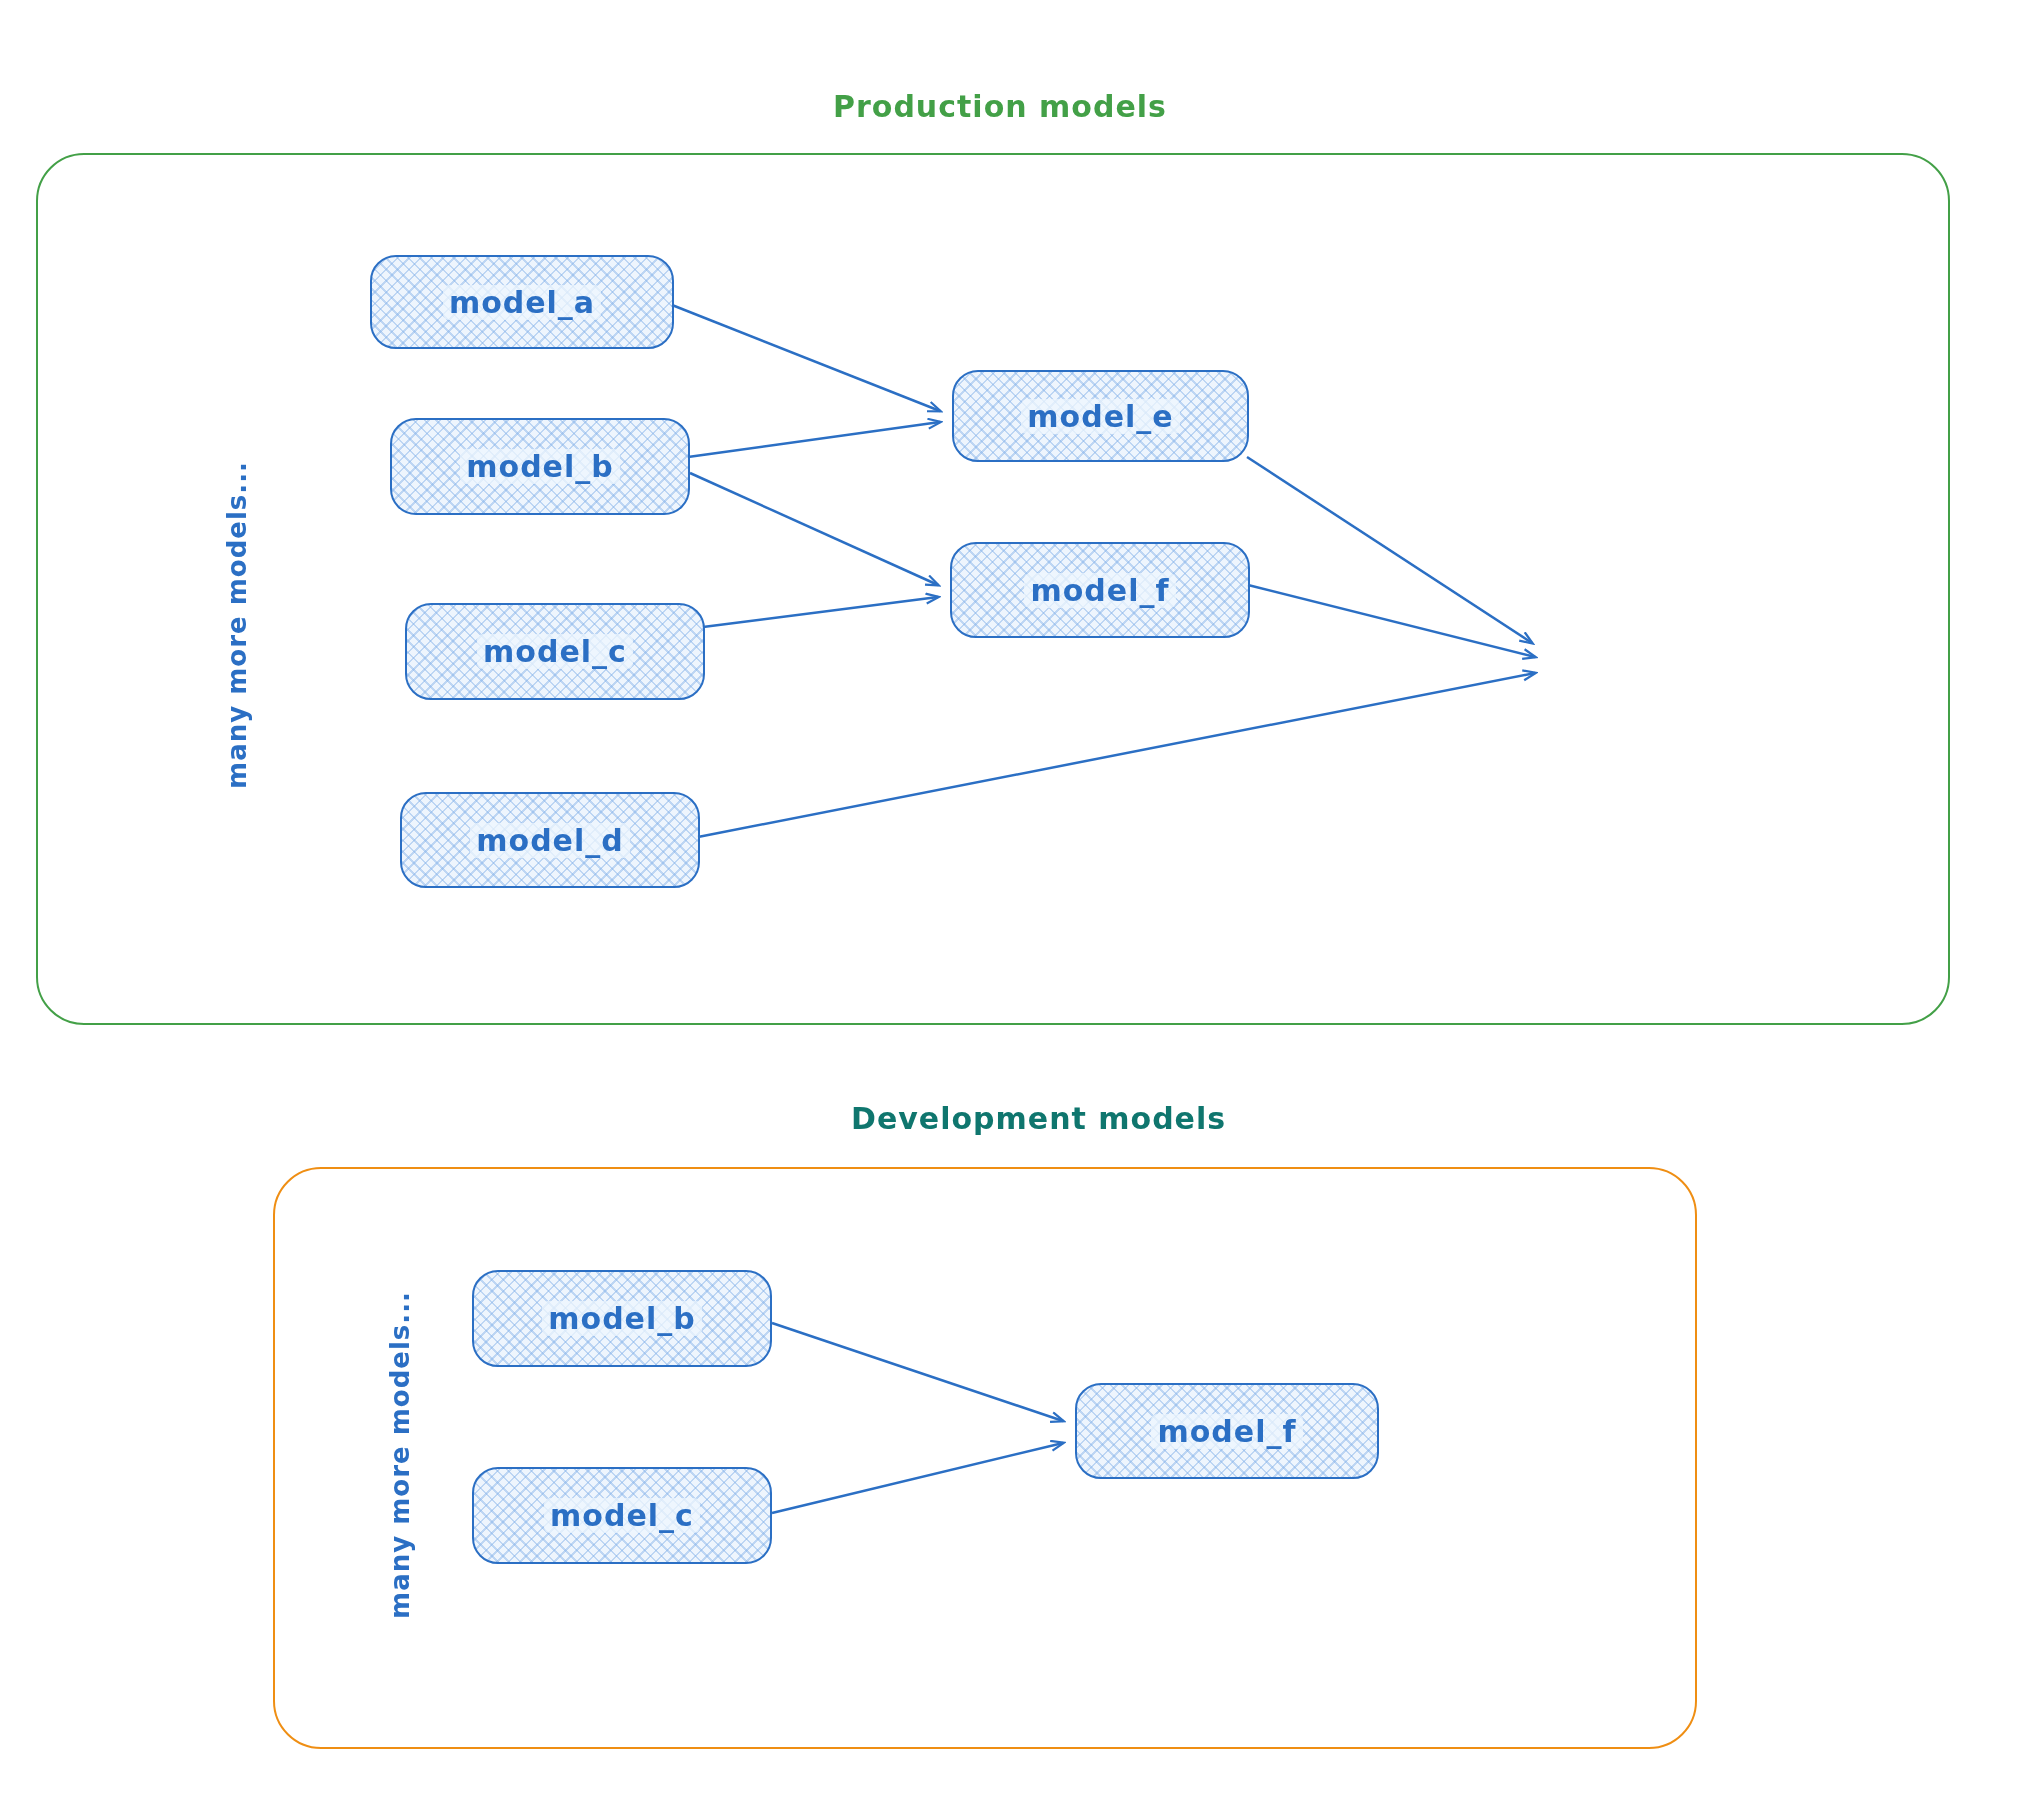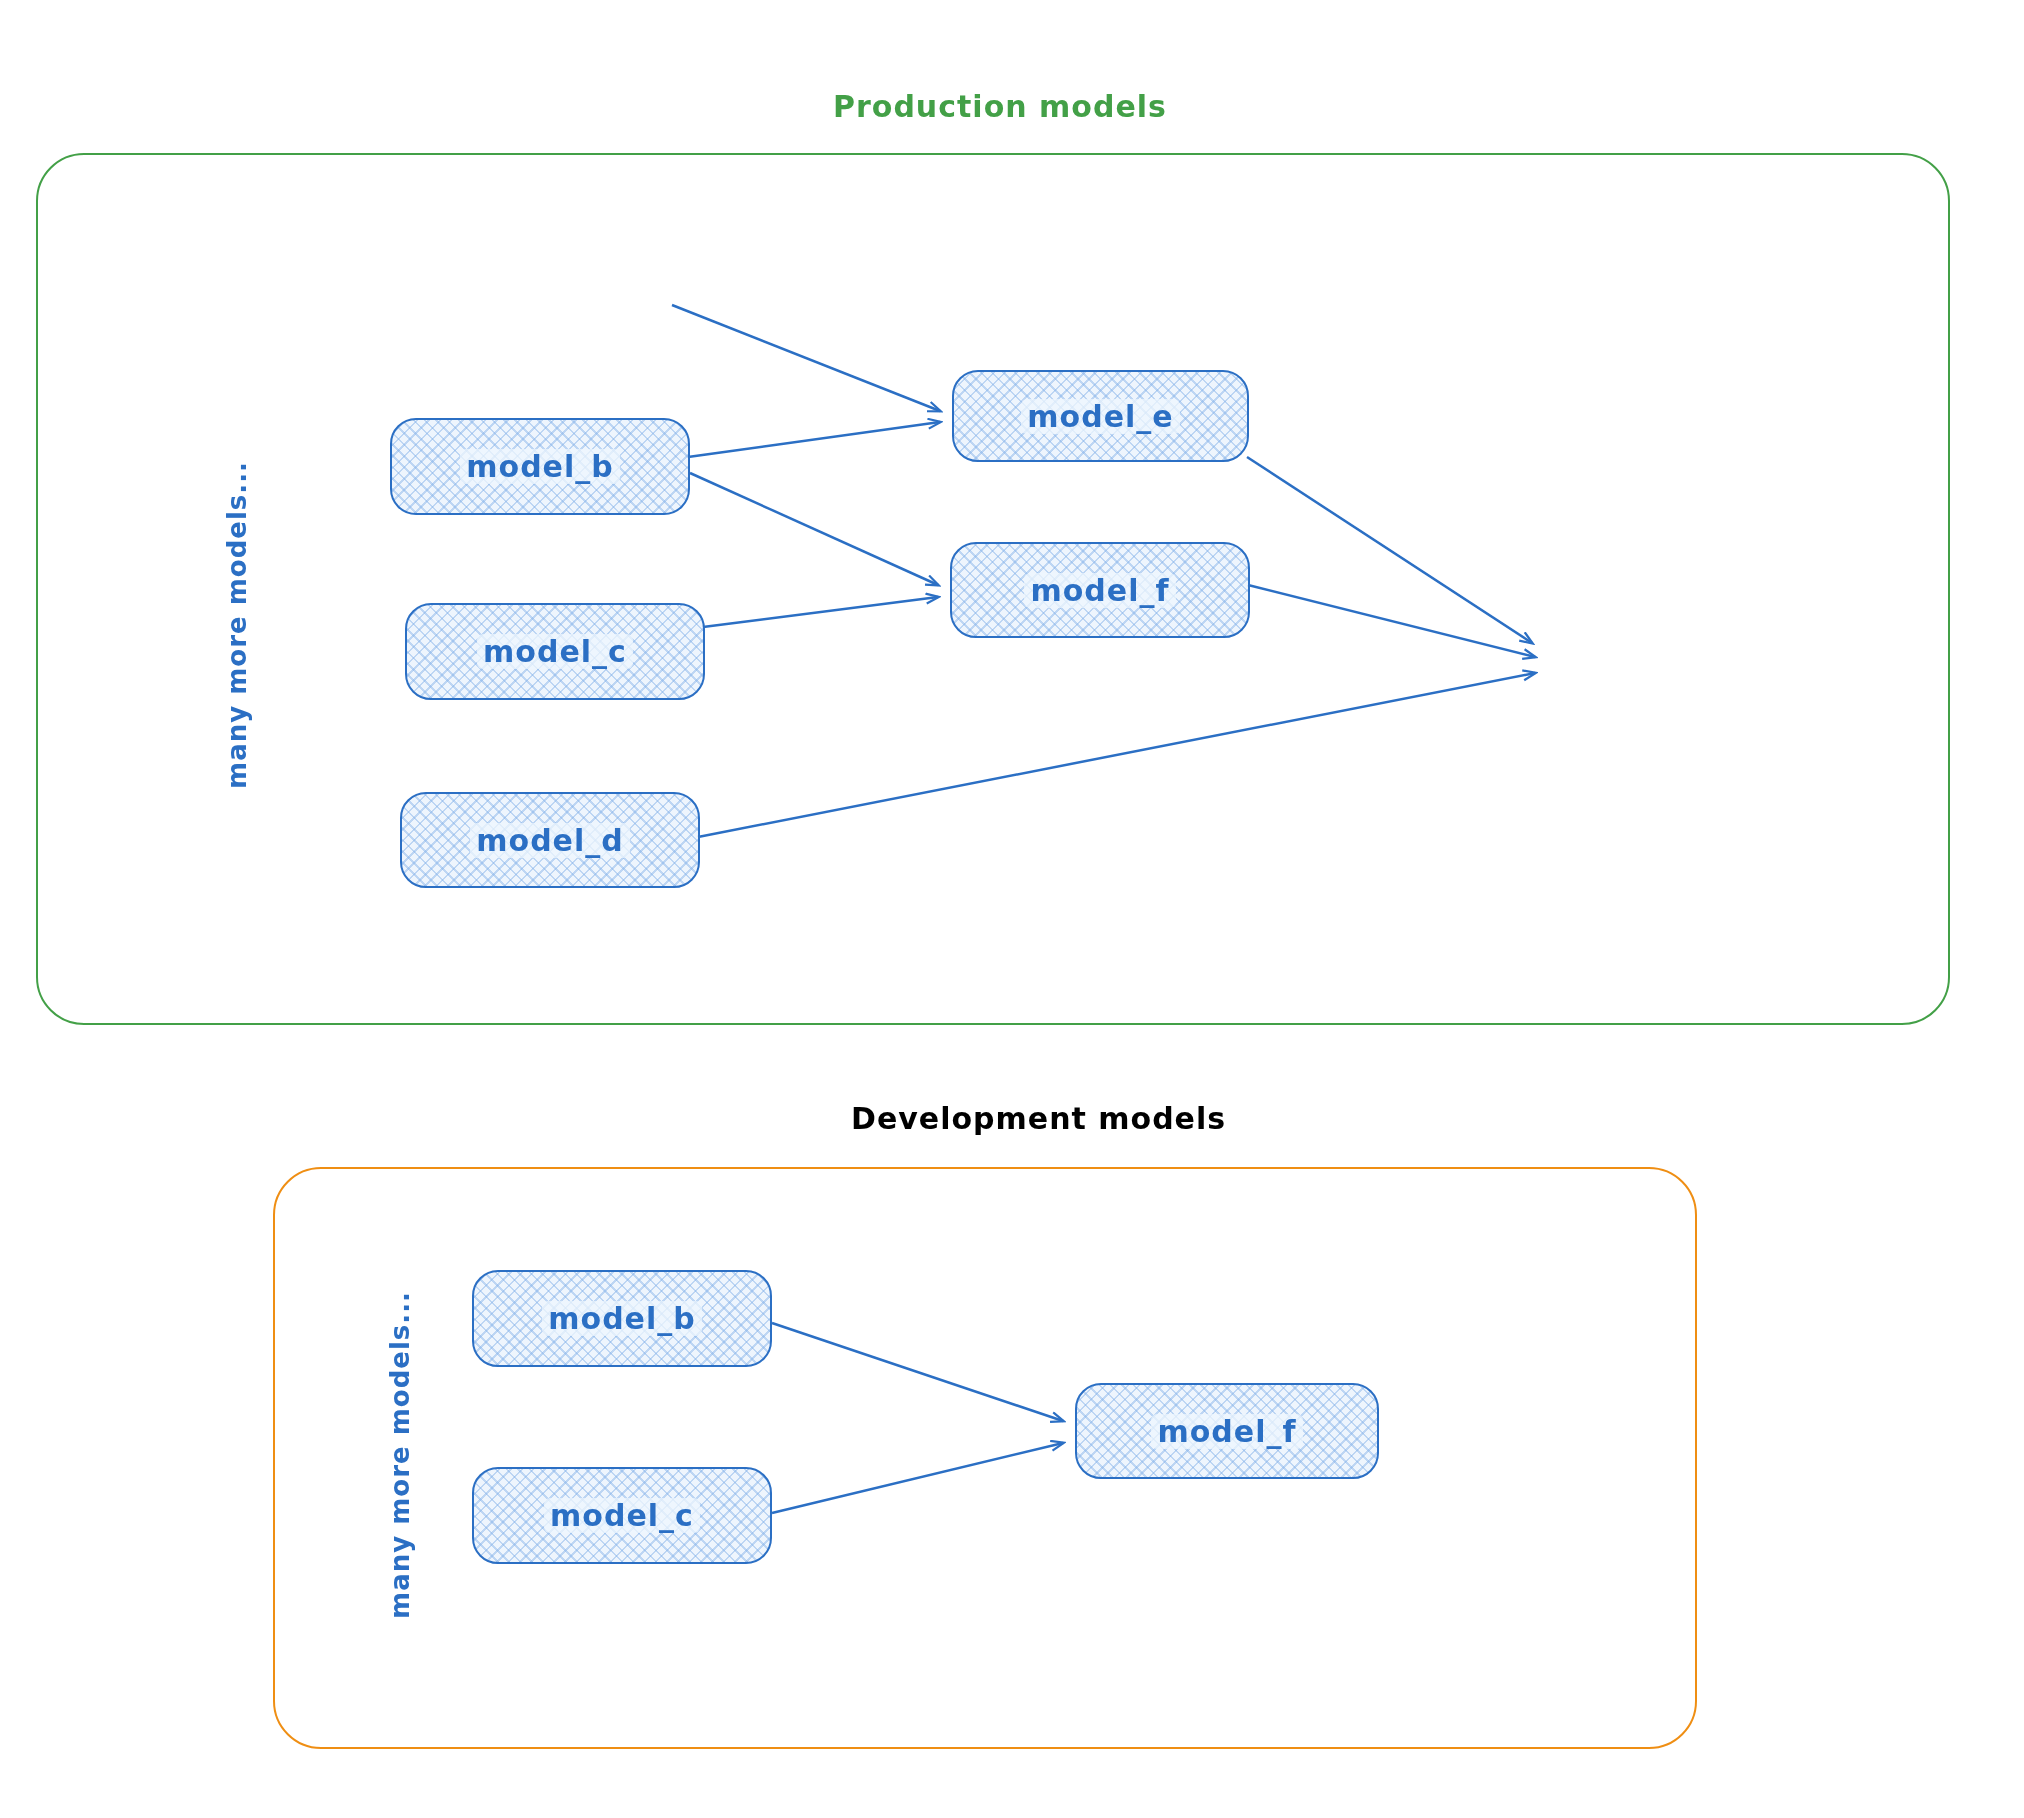--- a/index.html
+++ b/index.html
@@ -17,21 +17,21 @@
     margin-top: 15px;
   }
   .section-title {
     position: absolute;
     font-size: 30px;
     font-weight: 600;
     letter-spacing: 1px;
     white-space: nowrap;
   }
   .title-green { color: #43a047; }
-  .title-orange { color: #000000; }
+  .title-orange { color: #0f766e; }
   .container-frame {
     position: absolute;
     border-radius: 48px;
     background: transparent;
   }
   .frame-green { border: 2px solid #43a047; }
   .frame-orange { border: 2px solid #ef8e13; }
   .node {
     position: absolute;
     border: 2.5px solid #2b6fc4;
@@ -76,20 +76,23 @@
 <body>
 
 <div class="canvas">
 
   <div class="section-title title-green" style="left:833px; top:74px;">Production models</div>
 
   <div class="container-frame frame-green" style="left:36px; top:138px; width:1910px; height:868px;"></div>
 
   <div class="vlabel" style="left:237px; top:610px;">many more models...</div>
 
+  <div class="node" style="left:370px; top:240px; width:300px; height:90px;">
+    <span class="node-label">model_a</span>
+  </div>
   <div class="node" style="left:390px; top:403px; width:296px; height:93px;">
     <span class="node-label">model_b</span>
   </div>
   <div class="node" style="left:405px; top:588px; width:296px; height:93px;">
     <span class="node-label">model_c</span>
   </div>
   <div class="node" style="left:952px; top:355px; width:293px; height:88px;">
     <span class="node-label">model_e</span>
   </div>
   <div class="node" style="left:400px; top:777px; width:296px; height:92px;">

